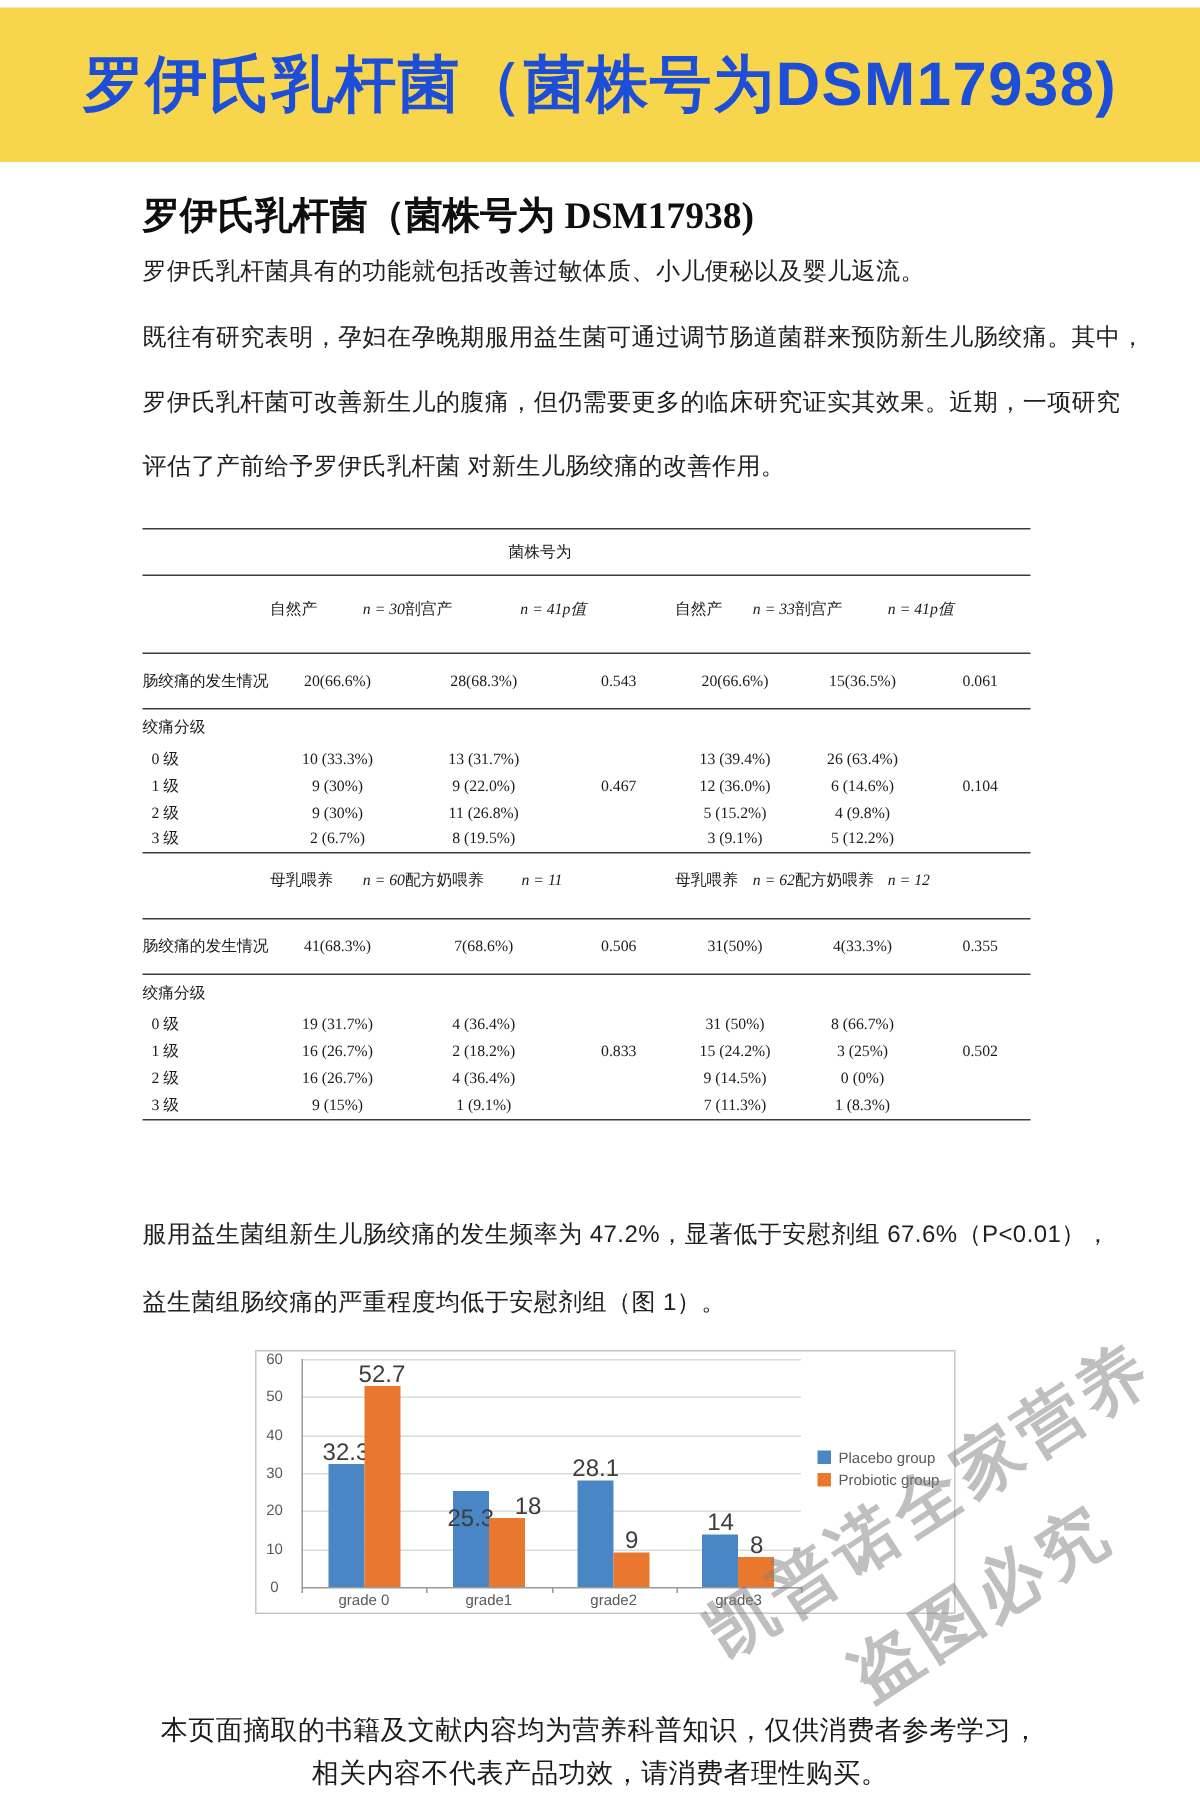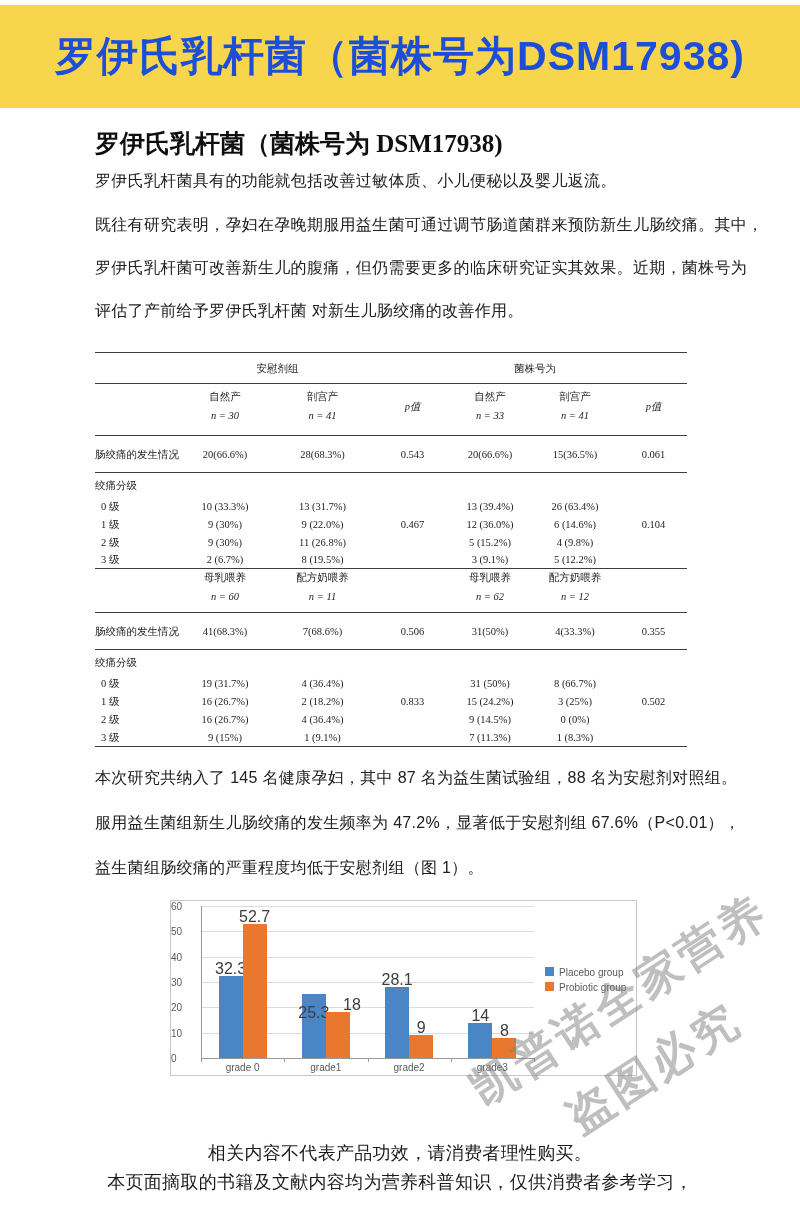--- a/index.html
+++ b/index.html
@@ -19,30 +19,30 @@
 
   
   .stable { position:absolute; left:95px; top:352px; width:592px;
             border-top:1.5px solid #3c3c3c; border-bottom:1.5px solid #3c3c3c;
             font-family:"Liberation Serif", serif; font-size:10.5px; color:#1c1c1c; }
   .trow { display:grid; grid-template-columns:85px 90px 105px 75px 80px 90px 67px; }
   .trow.rule { border-bottom:1px solid #3c3c3c; }
   .tc { display:flex; align-items:center; justify-content:center; text-align:center; line-height:13px; }
   .tc.left { justify-content:flex-start; text-align:left; }
   .tc.indent { padding-left:6px; }
-  .tc.stack { flex-direction:column; justify-content:center; padding-bottom:7px; row-gap:6px; }
+  .tc.stack { flex-direction:row; justify-content:space-between; padding-bottom:7px; row-gap:6px; }
   .ital { font-style:italic; }
 
   
   .chart { position:absolute; left:170px; top:900px; width:467px; height:176px;
            border:1px solid #c6c6c6; background:#fff; }
   .chart .abs { position:absolute; }
   .gridline { height:1px; background:#dcdcdc; }
   .gridline.axis { background:#9a9a9a; }
-  .ytick { width:24px; text-align:left; font-size:10px; color:#595959; line-height:11px; }
+  .ytick { width:24px; text-align:center; font-size:10px; color:#595959; line-height:11px; }
   .xtickmark { width:1px; height:4px; background:#9a9a9a; }
   .xlabel { font-size:10px; color:#595959; text-align:center; line-height:12px; }
   .bar { position:absolute; }
   .barlabel { position:absolute; font-size:16px; color:#3d3d3d; text-align:center; line-height:11px; }
   .legend { position:absolute; left:374px; top:66px; display:flex; flex-direction:column; row-gap:4px; }
   .legend-row { display:flex; align-items:flex-start; column-gap:5px; }
   .swatch { width:9px; height:9px; }
   .legend-label { font-size:10px; color:#595959; white-space:nowrap; }
 
   
@@ -61,27 +61,26 @@
 <div class="page">
 
   <div class="banner" style="background: rgb(247, 213, 77); color: #1d4ed8;">
     <div class="banner-title">罗伊氏乳杆菌（菌株号为DSM17938)</div>
   </div>
 
   <div class="article-title">罗伊氏乳杆菌（菌株号为 DSM17938)</div>
 
   <div class="body-line" style="top:171px">罗伊氏乳杆菌具有的功能就包括改善过敏体质、小儿便秘以及婴儿返流。</div>
   <div class="body-line" style="top:215px">既往有研究表明，孕妇在孕晚期服用益生菌可通过调节肠道菌群来预防新生儿肠绞痛。其中，</div>
-  <div class="body-line" style="top:258px">罗伊氏乳杆菌可改善新生儿的腹痛，但仍需要更多的临床研究证实其效果。近期，菌株号为</div>
+  <div class="body-line" style="top:258px">罗伊氏乳杆菌可改善新生儿的腹痛，但仍需要更多的临床研究证实其效果。近期，一项研究</div>
   <div class="body-line" style="top:301px">评估了产前给予罗伊氏乳杆菌 对新生儿肠绞痛的改善作用。</div>
 
   <div class="stable" id="stable">
       <div class="trow rule" style="height: 31px;">
         <div class="tc"></div>
-        <div class="tc" style="grid-column: span 2;">安慰剂组</div>
         <div class="tc"></div>
         <div class="tc" style="grid-column: span 2;">菌株号为</div>
         <div class="tc"></div>
       </div>
       <div class="trow rule" style="height: 52px;">
         <div class="tc left"></div>
         <div class="tc stack">
           <div class="">自然产</div>
           <div class="ital">n = 30</div>
         </div>
@@ -228,21 +227,20 @@
         <div class="tc left indent">3 级</div>
         <div class="tc">9 (15%)</div>
         <div class="tc">1 (9.1%)</div>
         <div class="tc"></div>
         <div class="tc">7 (11.3%)</div>
         <div class="tc">1 (8.3%)</div>
         <div class="tc"></div>
       </div>
     </div>
 
-  <div class="body-line" style="top:768px">本次研究共纳入了 145 名健康孕妇，其中 87 名为益生菌试验组，88 名为安慰剂对照组。</div>
   <div class="body-line" style="top:813px">服用益生菌组新生儿肠绞痛的发生频率为 47.2%，显著低于安慰剂组 67.6%（P&lt;0.01），</div>
   <div class="body-line" style="top:858px">益生菌组肠绞痛的严重程度均低于安慰剂组（图 1）。</div>
 
   <div class="chart" id="chart">
       <div class="abs gridline axis" style="left: 30px; top: 157px; width: 333px;"></div>
       <div class="abs ytick" style="left: 0px; top: 152px;">0</div>
       <div class="abs gridline" style="left: 30px; top: 131.667px; width: 333px;"></div>
       <div class="abs ytick" style="left: 0px; top: 126.667px;">10</div>
       <div class="abs gridline" style="left: 30px; top: 106.333px; width: 333px;"></div>
       <div class="abs ytick" style="left: 0px; top: 101.333px;">20</div>
@@ -289,17 +287,17 @@
           <div class="swatch" style="background: rgb(233, 120, 46);"></div>
           <div class="legend-label">Probiotic group</div>
         </div>
       </div>
     </div>
 
   <div class="wm wm1">凯普诺全家营养</div>
   <div class="wm wm2">盗图必究</div>
 
   <div class="footer">
+    <div>本页面摘取的书籍及文献内容均为营养科普知识，仅供消费者参考学习，</div>
     <div>相关内容不代表产品功效，请消费者理性购买。</div>
-    <div>本页面摘取的书籍及文献内容均为营养科普知识，仅供消费者参考学习，</div>
   </div>
 
 </div>
 
 </body></html>

